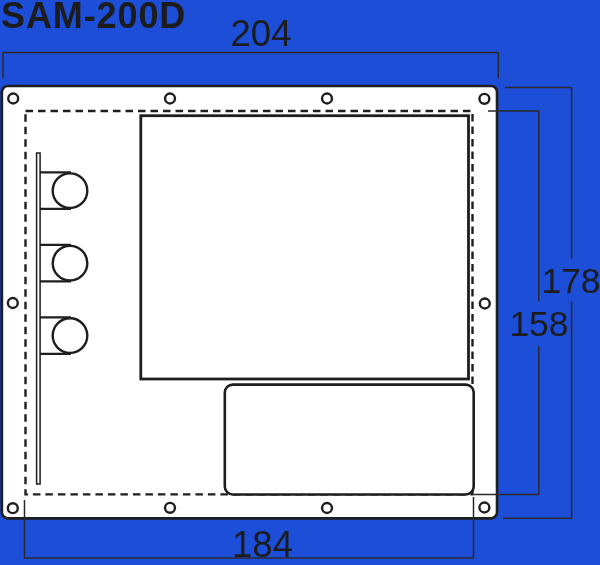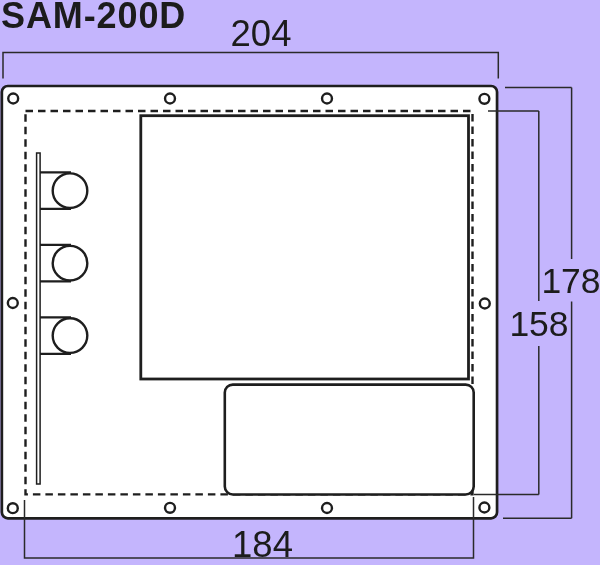--- a/index.html
+++ b/index.html
@@ -1,16 +1,16 @@
 <!DOCTYPE html>
 <html><head>
 <meta charset="utf-8">
 <style>
   html,body{margin:0;padding:0;background:#ffffff;}
-  .page{position:relative;width:600px;height:565px;background:#c4b5fd;overflow:hidden;
+  .page{position:relative;width:600px;height:565px;background:#1d4ed8;overflow:hidden;
         font-family:"Liberation Sans", sans-serif;}
   svg{position:absolute;left:0;top:0;}
   text{fill:#1c1c1c;}
 </style>
 </head>
 <body>
 <div class="page">
 <svg width="600" height="565" viewBox="0 0 600 565">
 
   <text x="1" y="27.6" font-size="36" font-weight="bold" letter-spacing="0.9">SAM-200D</text>

